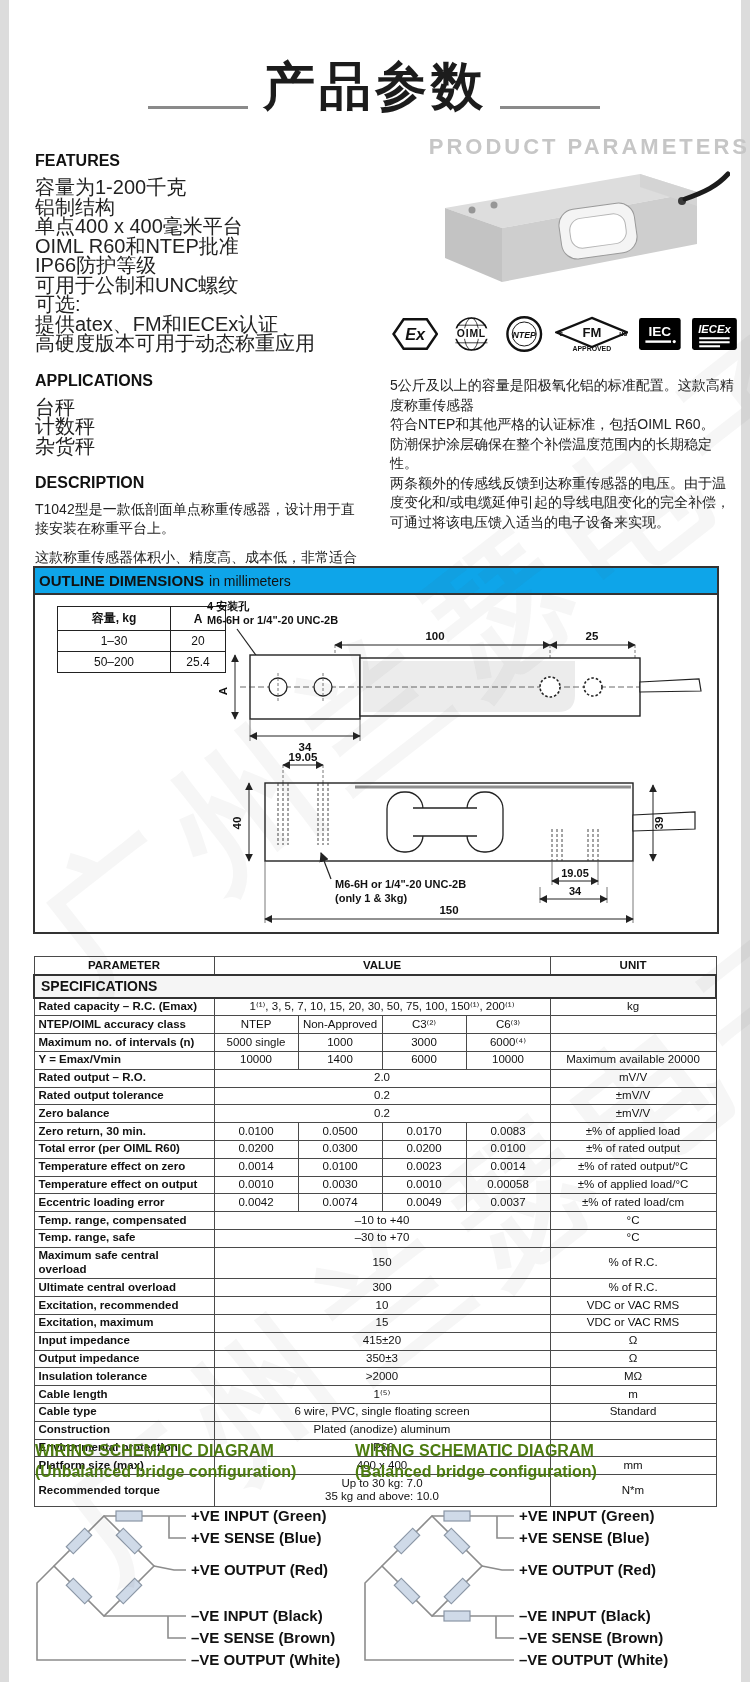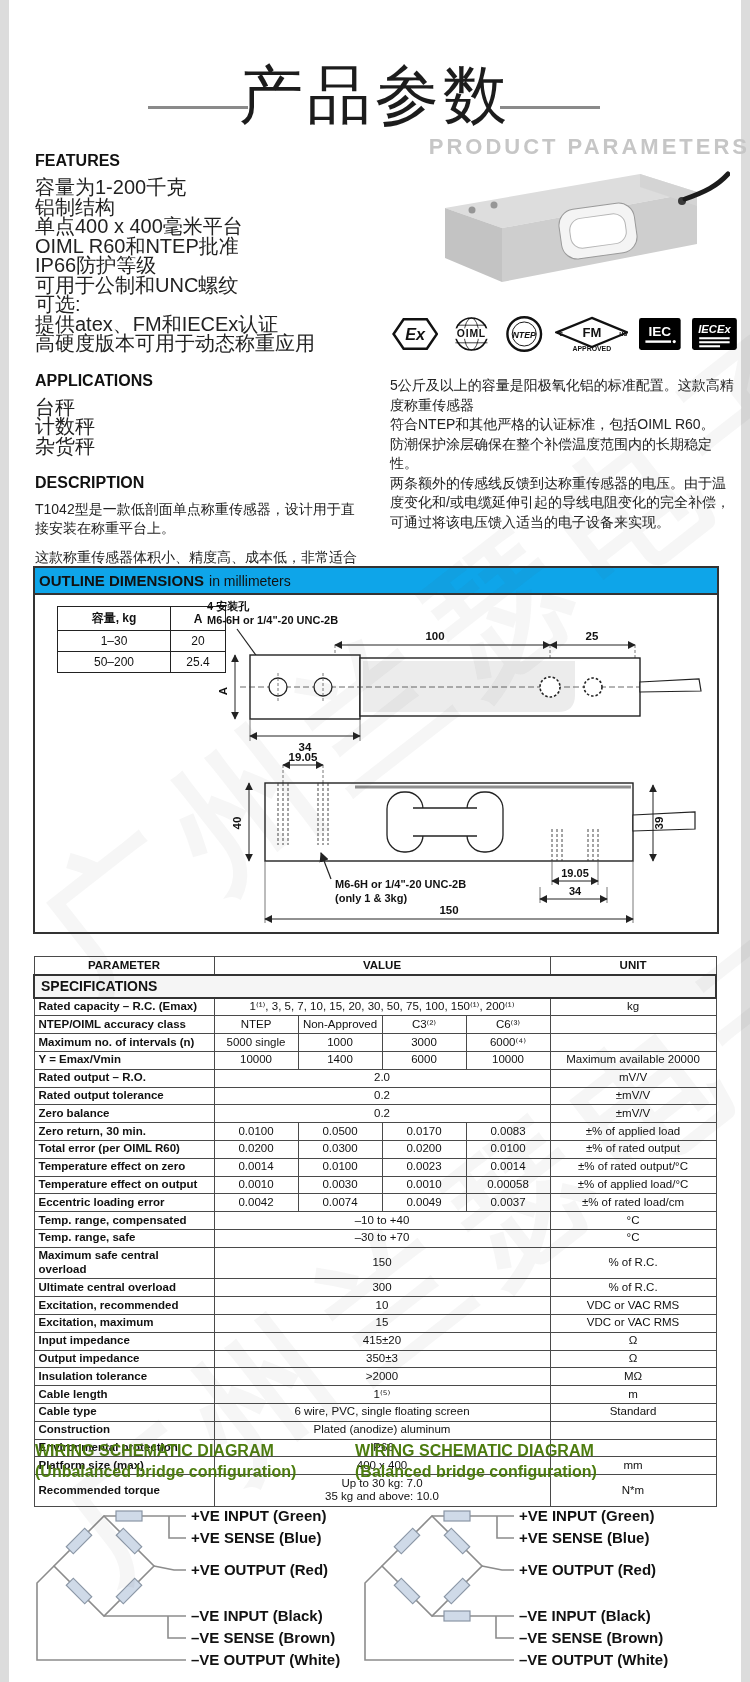--- a/index.html
+++ b/index.html
@@ -4,21 +4,21 @@
 <style>
   html,body{margin:0;padding:0;}
   body{font-family:"Liberation Sans","DejaVu Sans",sans-serif;background:#fff;}
   .page{position:relative;width:750px;height:1682px;background:#ffffff;overflow:hidden;}
   .edge{position:absolute;top:0;width:9px;height:1682px;background:#dcdcdc;}
   .edge.left{left:0;} .edge.right{right:0;}
   .wm{position:absolute;font-size:140px;font-weight:bold;color:rgba(70,70,70,0.05);
       transform:rotate(-38deg);letter-spacing:22px;white-space:nowrap;pointer-events:none;z-index:9;}
   
   .title-cn{position:absolute;top:52px;left:0;width:750px;text-align:center;
-            font-size:64px;font-weight:normal;color:#1c1c1c;letter-spacing:4px;}
+            font-size:52px;font-weight:bold;color:#1c1c1c;letter-spacing:4px;}
   .title-dash{position:absolute;top:106px;width:100px;height:3px;background:#8a8a8a;}
   .title-dash.l{left:148px;} .title-dash.r{left:500px;}
   .title-en{position:absolute;top:134px;left:0;width:750px;text-align:right;
             font-size:22px;font-weight:bold;color:#c6c6c6;letter-spacing:3px;}
   
   .col-left{position:absolute;left:35px;top:152px;width:330px;}
   .h-sec{font-size:16px;font-weight:bold;color:#111;margin:0 0 8px 0;}
   .feat-item,.app-item{font-size:20px;color:#222;line-height:19.5px;}
   .desc-para{font-size:14px;color:#222;line-height:19px;margin:0 4px 10px 0;} .gap-md{height:18px;}
   

